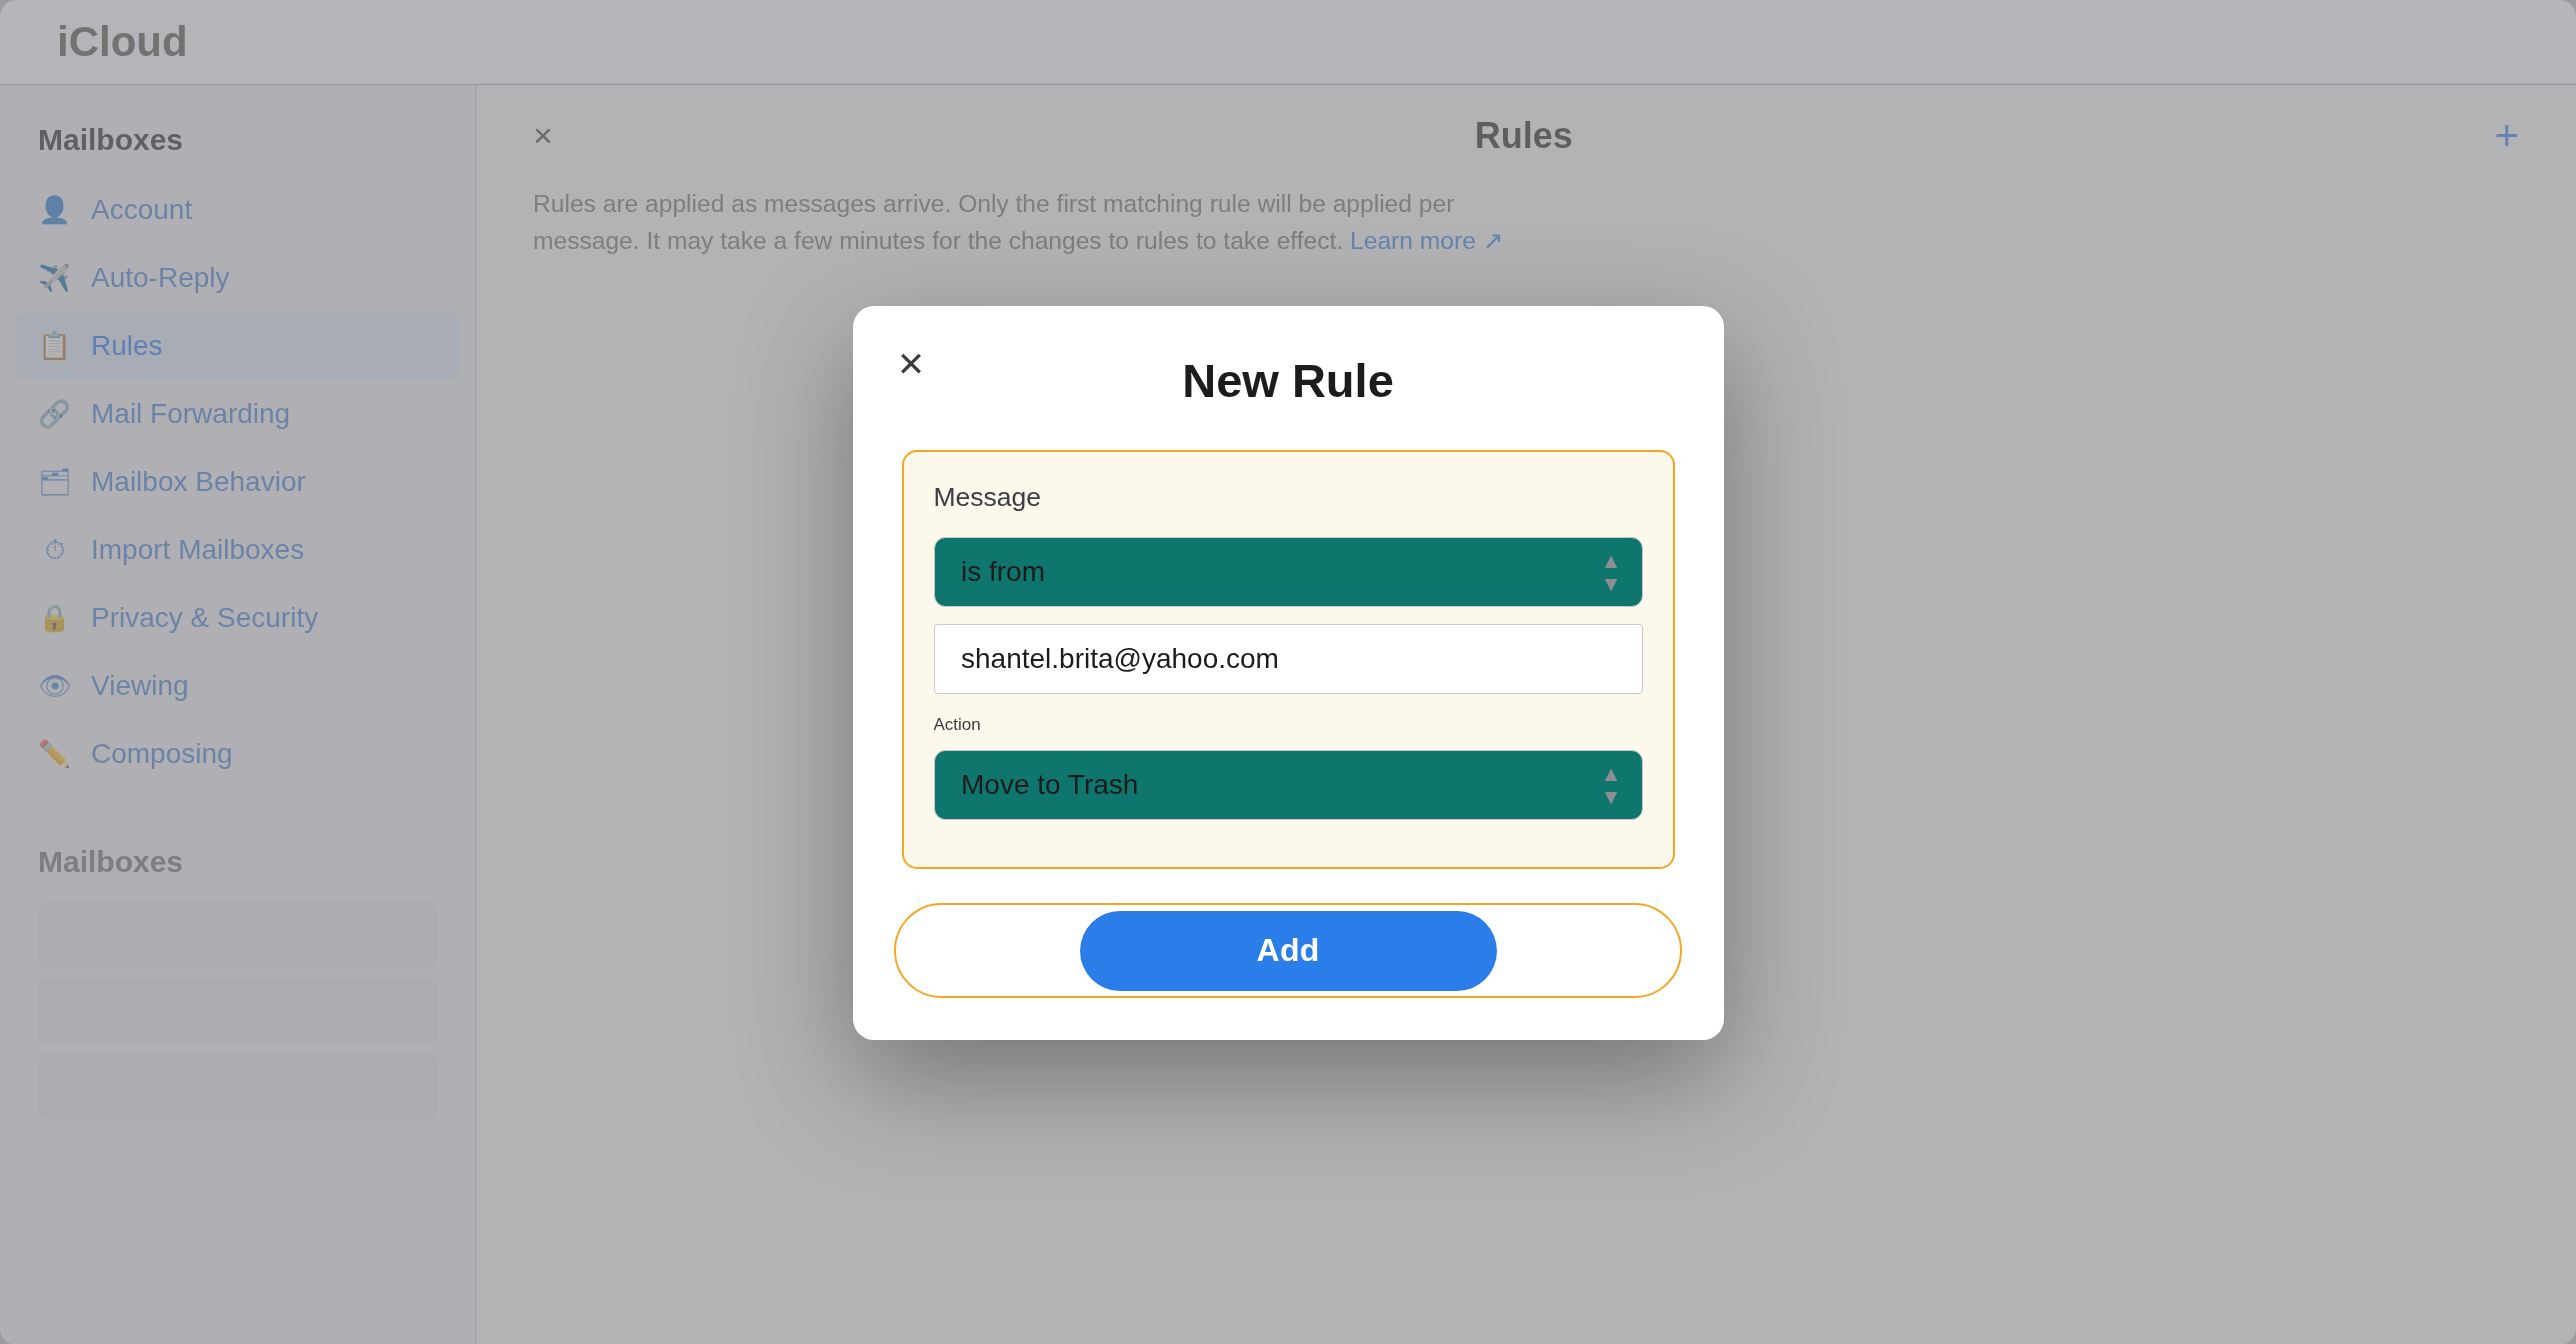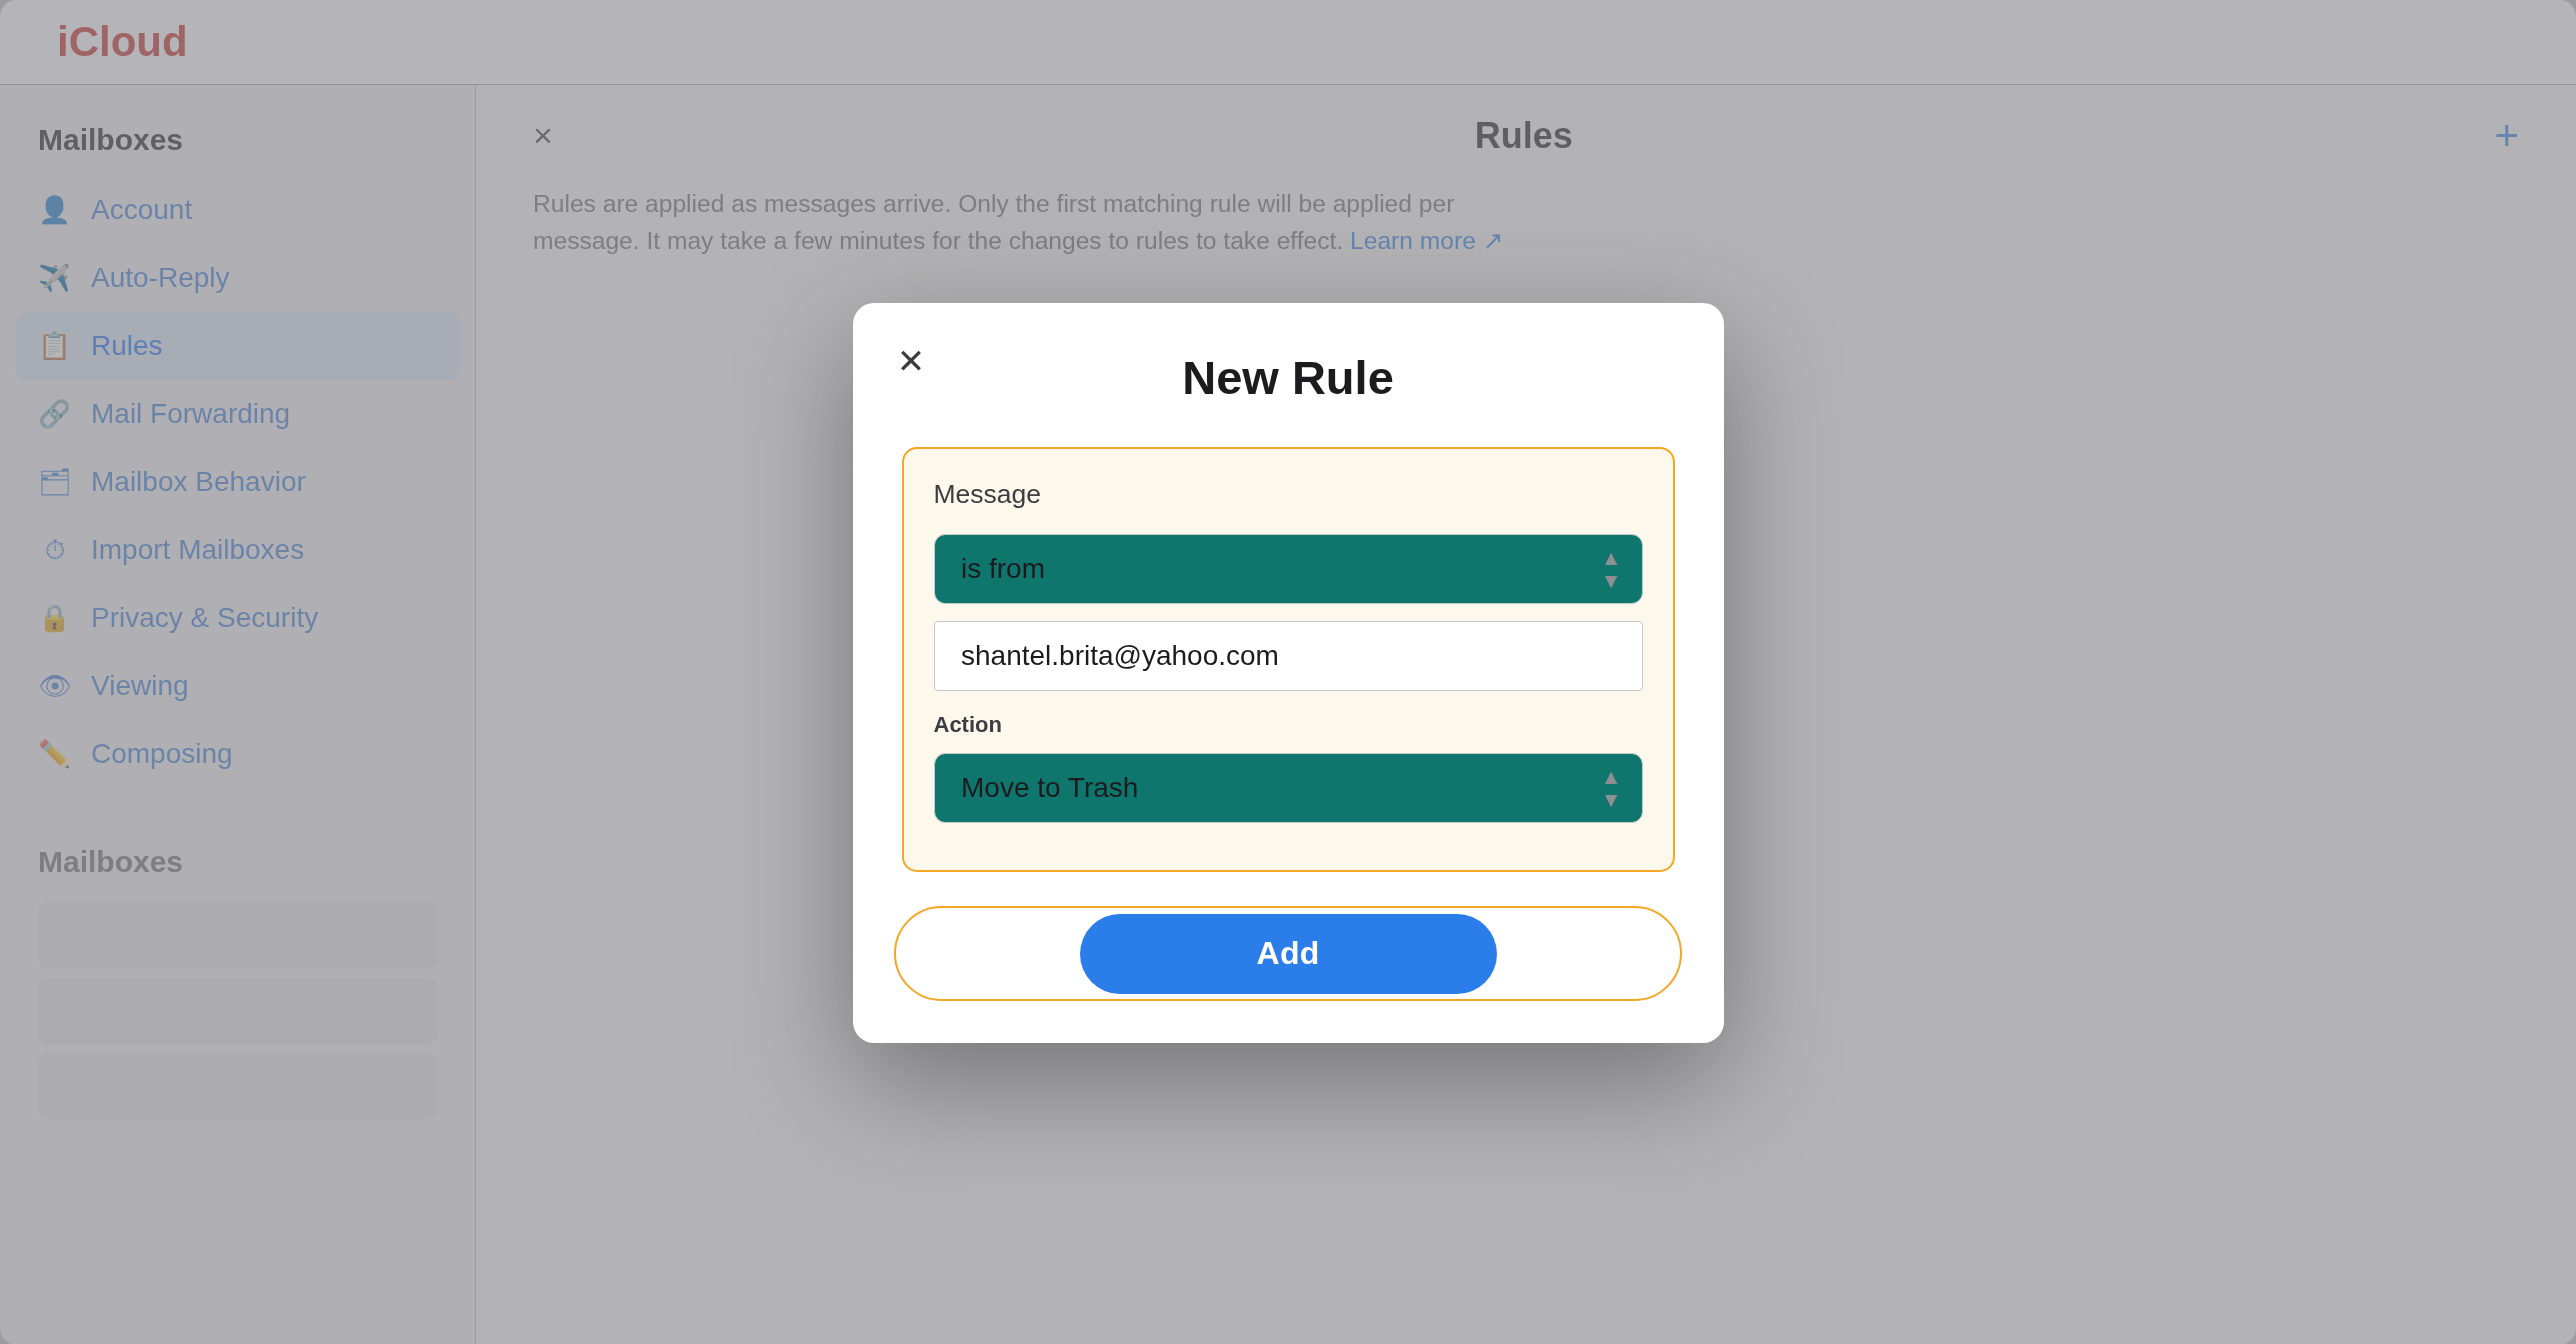--- a/index.html
+++ b/index.html
@@ -27,21 +27,21 @@
       background: #f2f2f7;
       border-bottom: 0.9px solid #c7c7cc;
       display: flex;
       align-items: center;
       padding: 0 57px;
     }
 
     .app-logo {
       font-size: 42px;
       font-weight: 600;
-      color: #b91c1c;
+      color: #404040;
       opacity: 0.5;
       text-align: right;
     }
 
     .app-body {
       display: flex;
       height: calc(100% - 85px);
     }
 
     .sidebar {
@@ -210,22 +210,22 @@
       border: 1.4px solid #c7c7cc;
       border-radius: 4px;
       padding: 0 26.5px;
       font-size: 28px;
       color: #1c1c1e;
       background: #fff;
       outline: none;
     }
 
     .action-label {
-      font-size: 22px;
-      font-weight: 700;
+      font-size: 17px;
+      font-weight: 400;
       color: #3c3c43;
       margin-top: 21px;
       margin-bottom: 15px;
     }
 
     
     .add-btn-wrapper {
       position: relative;
       display: flex;
       justify-content: center;

